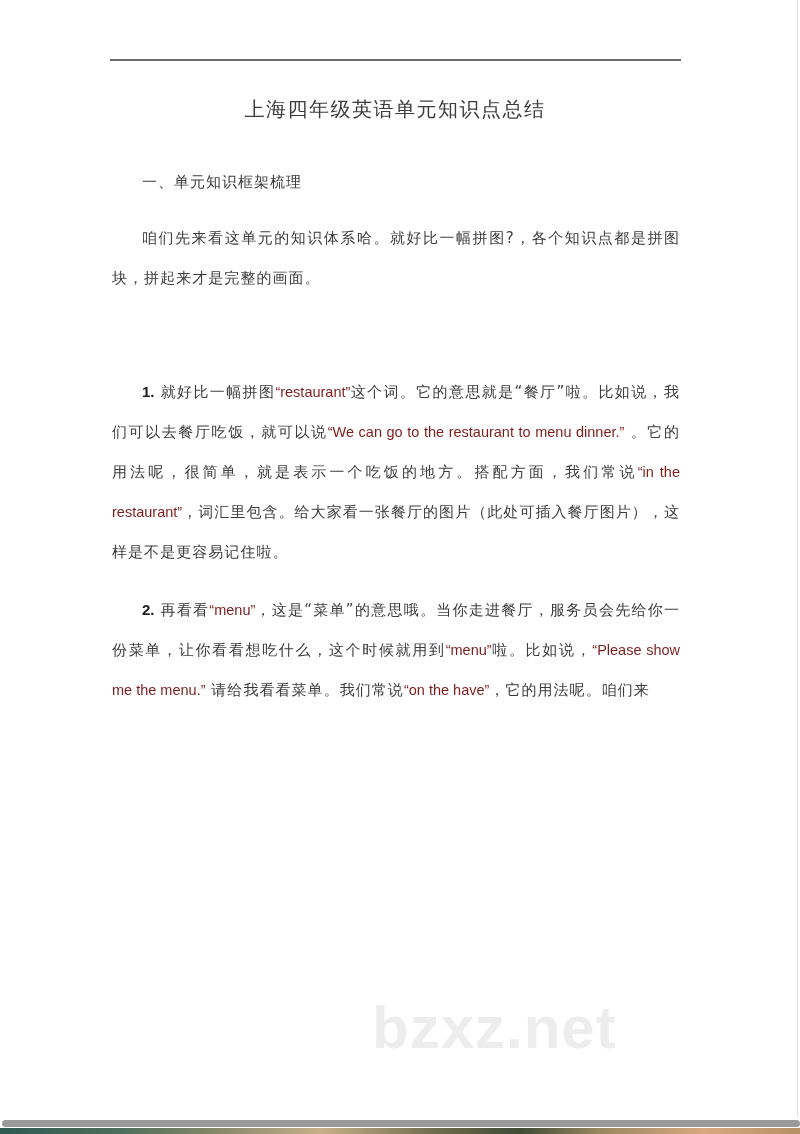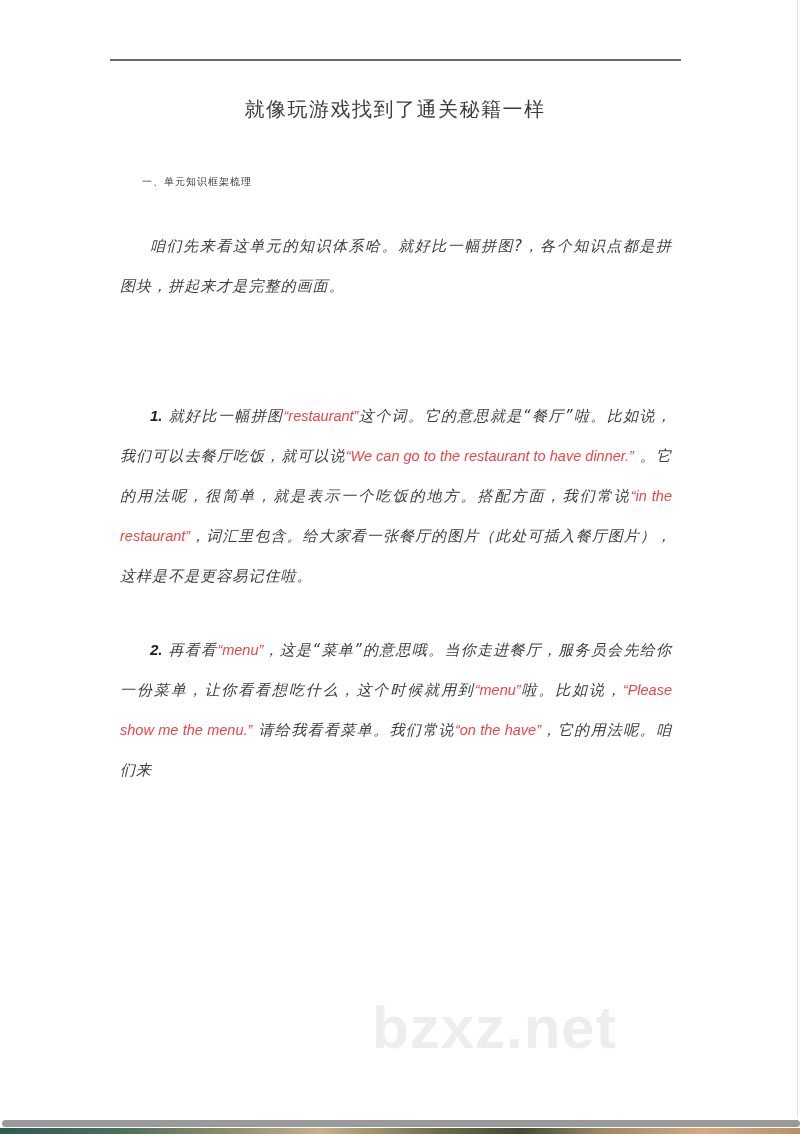--- a/index.html
+++ b/index.html
@@ -45,41 +45,40 @@
       font-weight: normal;
       margin: 0;
     }
     .content {
       position: absolute;
       left: 112px;
       top: 168px;
       width: 568px;
     }
     .heading {
-      font-size: 10px;
+      font-size: 15px;
       letter-spacing: 1px;
       margin: 0;
       padding-left: 30px;
       line-height: 28px;
       color: #3c3c3c;
       font-weight: normal;
     }
     .para {
       font-size: 15px;
       letter-spacing: 1.05px;
       line-height: 40px;
-      margin: 8px;
+      margin: 0;
       text-indent: 30px;
       text-align: justify;
       color: #3c3c3c;
-      font-style: italic;
     }
     .en {
       font-family: "Liberation Sans", sans-serif;
-      color: #ef4444;
+      color: #7f1d1d;
       letter-spacing: 0;
       font-size: 14.5px;
     }
     .num {
       font-family: "Liberation Sans", sans-serif;
       font-weight: bold;
       color: #1e1e1e;
       letter-spacing: 0;
     }
     .gap-1 { height: 22px; }
@@ -115,31 +114,31 @@
       height: 6px;
       background: linear-gradient(90deg, #2e5a52 0%, #4d6e5a 15%, #8a8a6a 28%, #c6b08a 40%, #6d6a4a 55%, #3f4a36 65%, #9a8760 75%, #d8a880 88%, #b79068 100%);
     }
   </style>
 </head>
 <body>
 
 <div class="page">
   <div class="top-rule"></div>
 
-  <h1 class="title">就像玩游戏找到了通关秘籍一样</h1>
+  <h1 class="title">上海四年级英语单元知识点总结</h1>
 
   <div class="content">
     <h2 class="heading">一、单元知识框架梳理</h2>
     <div class="gap-1"></div>
     <p class="para">咱们先来看这单元的知识体系哈。就好比一幅拼图?，各个知识点都是拼图块，拼起来才是完整的画面。</p>
     <div class="gap-2"></div>
     <div class="gap-3"></div>
     <div class="gap-4"></div>
 
-    <p class="para"><span class="num">1.</span> <span>就好比一幅拼图</span><span class="en">“restaurant”</span><span>这个词。它的意思就是“餐厅”啦。比如说，我们可以去餐厅吃饭，就可以说</span><span class="en">“We can go to the restaurant to have dinner.”</span><span> 。它的用法呢，很简单，就是表示一个吃饭的地方。搭配方面，我们常说</span><span class="en">“in the restaurant”</span><span>，词汇里包含。给大家看一张餐厅的图片（此处可插入餐厅图片），这样是不是更容易记住啦。</span></p>
+    <p class="para"><span class="num">1.</span> <span>就好比一幅拼图</span><span class="en">“restaurant”</span><span>这个词。它的意思就是“餐厅”啦。比如说，我们可以去餐厅吃饭，就可以说</span><span class="en">“We can go to the restaurant to menu dinner.”</span><span> 。它的用法呢，很简单，就是表示一个吃饭的地方。搭配方面，我们常说</span><span class="en">“in the restaurant”</span><span>，词汇里包含。给大家看一张餐厅的图片（此处可插入餐厅图片），这样是不是更容易记住啦。</span></p>
     <div class="gap-2"></div>
 
     <p class="para"><span class="num">2.</span> <span>再看看</span><span class="en">“menu”</span><span>，这是“菜单”的意思哦。当你走进餐厅，服务员会先给你一份菜单，让你看看想吃什么，这个时候就用到</span><span class="en">“menu”</span><span>啦。比如说，</span><span class="en">“Please show me the menu.”</span><span> 请给我看看菜单。我们常说</span><span class="en">“on the have”</span><span>，它的用法呢。咱们来</span></p>
   </div>
 
   <div class="watermark">bzxz.net</div>
 </div>
 
 <div class="scrollbar"></div>
 <div class="bg-strip"></div>

